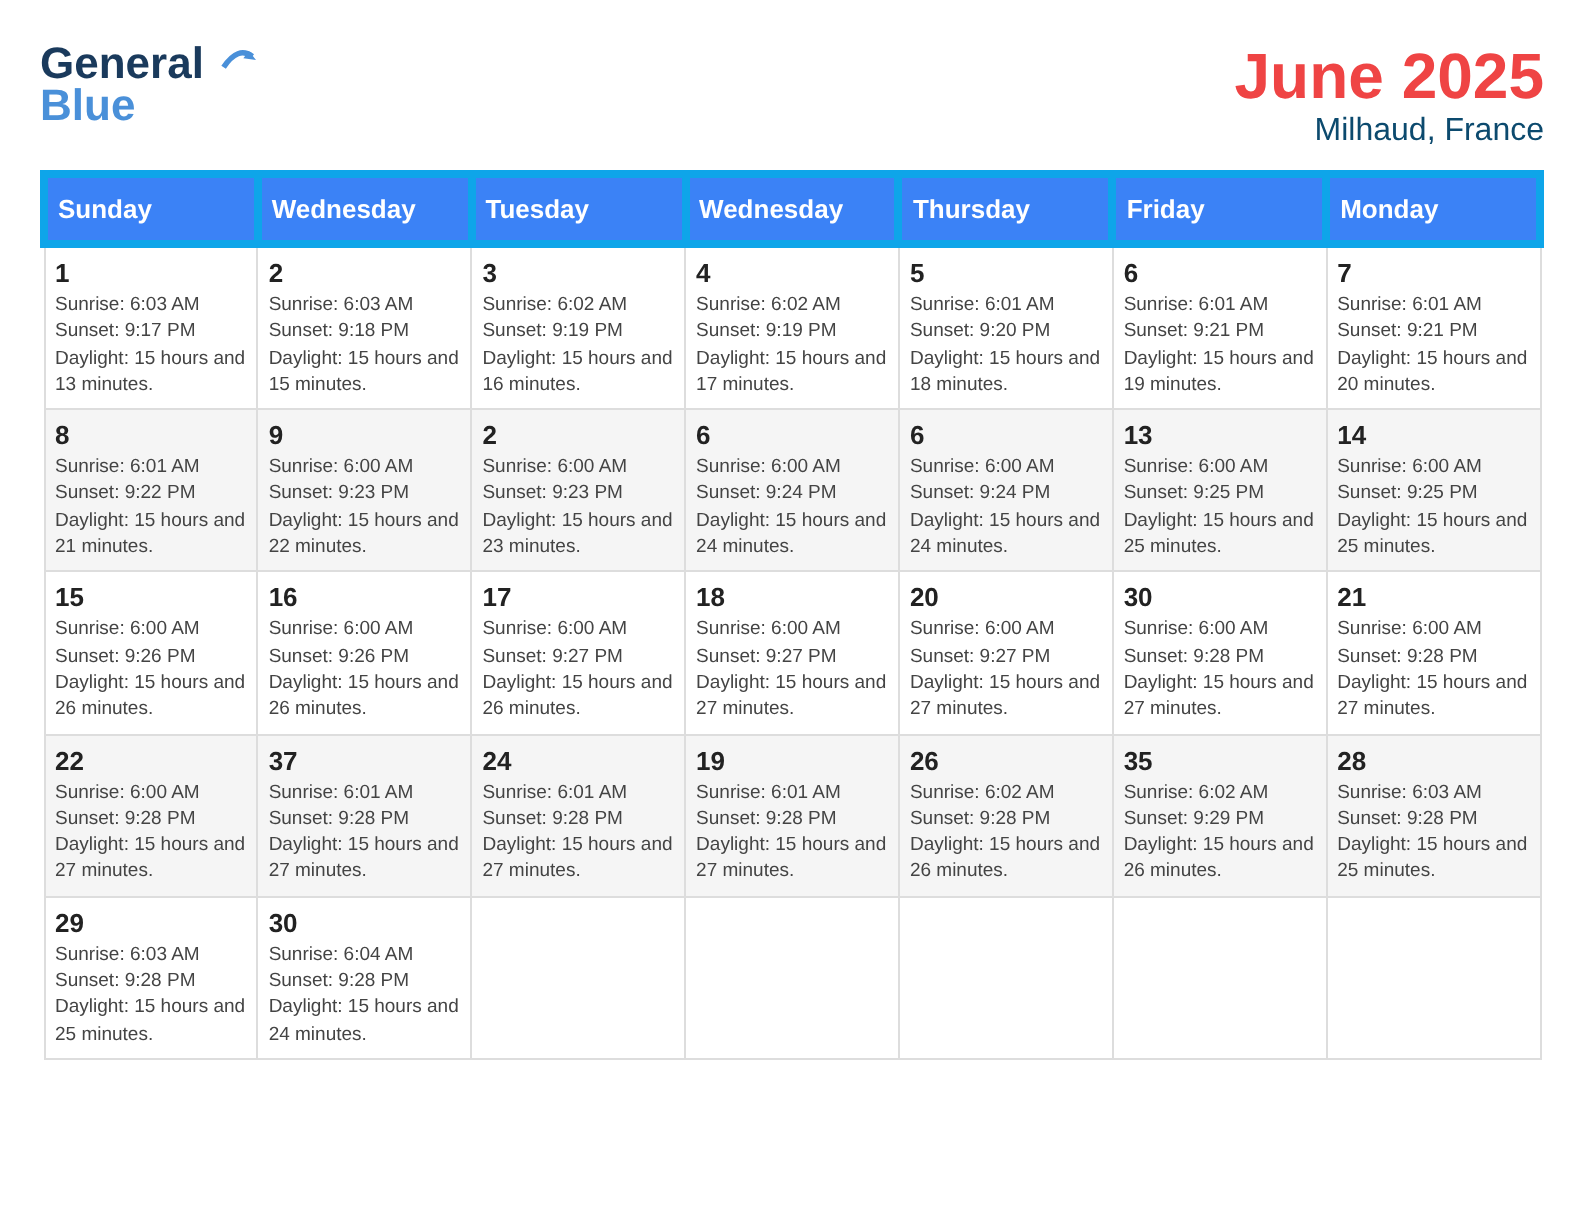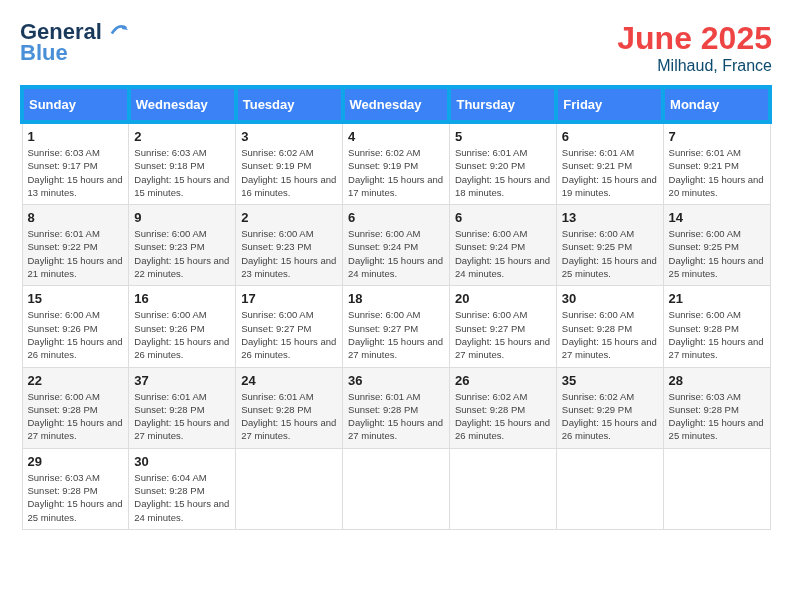--- a/index.html
+++ b/index.html
@@ -316,21 +316,21 @@
   </td>
         <td>
     <span class="day-number">24</span>
     <div class="day-info">
       Sunrise: 6:01 AM<br>
       Sunset: 9:28 PM<br>
       Daylight: 15 hours and 27 minutes.
     </div>
   </td>
         <td>
-    <span class="day-number">36</span>
+    <span class="day-number">19</span>
     <div class="day-info">
       Sunrise: 6:01 AM<br>
       Sunset: 9:28 PM<br>
       Daylight: 15 hours and 27 minutes.
     </div>
   </td>
         <td>
     <span class="day-number">26</span>
     <div class="day-info">
       Sunrise: 6:02 AM<br>

